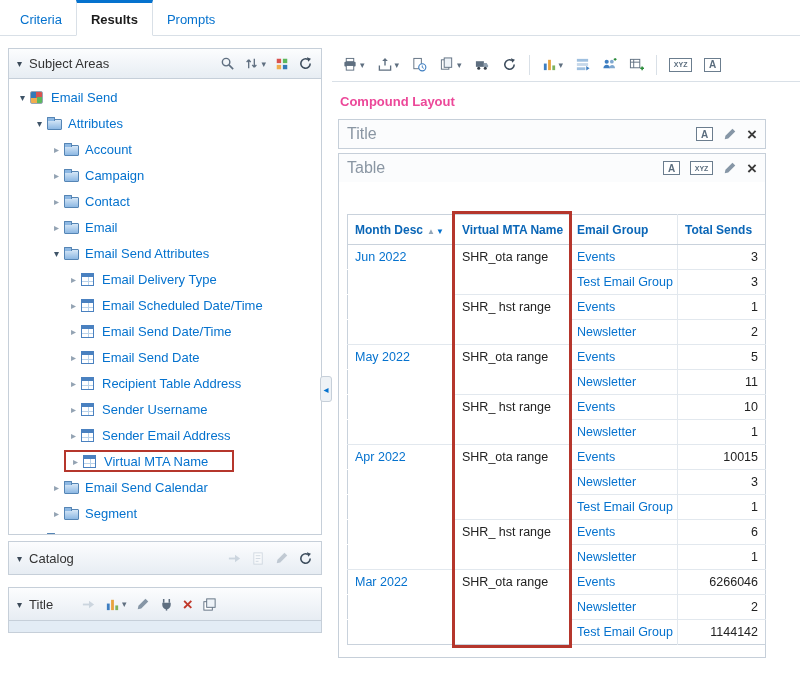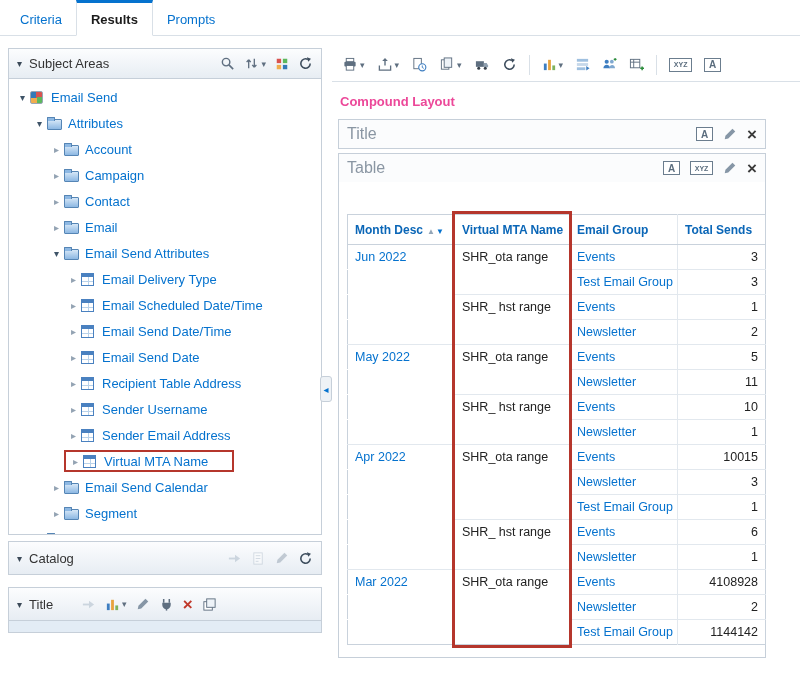--- a/index.html
+++ b/index.html
@@ -615,21 +615,21 @@
                 <tr>
                   <td class="link month merged"></td>
                   <td class="merged"></td>
                   <td class="link">Newsletter</td>
                   <td class="num">1</td>
                 </tr>
                 <tr>
                   <td class="link month">Mar 2022</td>
                   <td class="">SHR_ota range</td>
                   <td class="link">Events</td>
-                  <td class="num">4108928</td>
+                  <td class="num">6266046</td>
                 </tr>
                 <tr>
                   <td class="link month merged"></td>
                   <td class="merged"></td>
                   <td class="link">Newsletter</td>
                   <td class="num">2</td>
                 </tr>
                 <tr>
                   <td class="link month merged"></td>
                   <td class="merged"></td>

